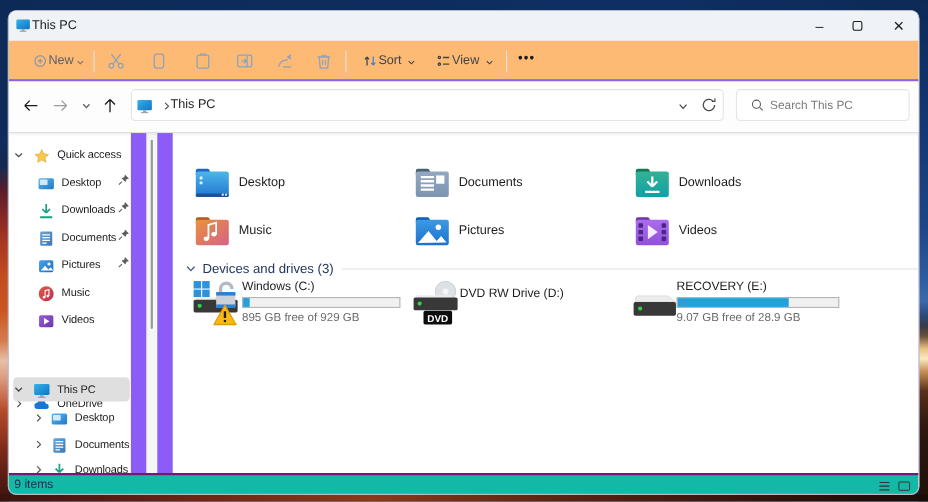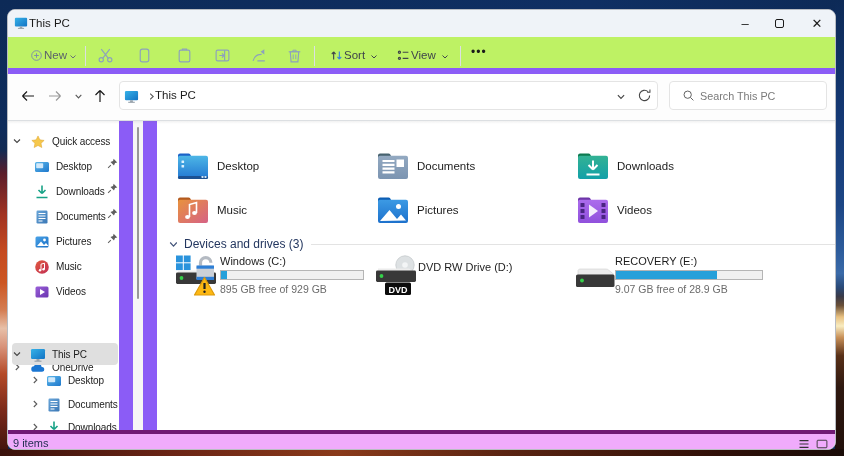--- a/index.html
+++ b/index.html
@@ -11,24 +11,24 @@
     background:linear-gradient(180deg,#0d2a57 0%,#0e2c5b 28%,#132a52 33%,#5a1d2a 38%,#a03322 47%,#c44a20 55%,#cc5622 62%,#d47d52 68%,#e8c0a8 72%,#d8937a 76%,#b44a28 82%,#7a2a1a 90%,#3a120c 100%); }
   #wallT { left:0; top:0; width:844px; height:10px; background:linear-gradient(90deg,#0d2a57,#0f2f63 70%,#0d2a57); }
   #wallR { right:0; top:0; width:9px; height:456px;
     background:linear-gradient(180deg,#0d2a57 0%,#143873 25%,#1d4685 45%,#2d5c9c 55%,#3a6aa8 60%,#2a4a78 63%,#3a3a48 65%,#6a5038 67%,#e8c080 69.5%,#f8ecc0 71.5%,#c89058 74%,#583018 78%,#2e1810 85%,#200f0a 100%); }
   #wallB { left:0; bottom:0; width:844px; height:7px;
     background:linear-gradient(90deg,#3a120c,#6a2415 20%,#8a3a1a 40%,#5a2412 60%,#301008 85%,#1a0c08 100%); }
   
   #win { left:7px; top:9px; width:829px; height:441px; background:#ffffff; border-radius:8px;
     border:1px solid #b8bcc2; overflow:hidden; display:flex; flex-direction:column; }
   #titlebar { height:27px; background:#eff3f8; position:relative; flex:none; }
-  #toolbar { height:37px; background:#bef264; border-bottom:6px solid #8b5cf6; position:relative; flex:none; }
+  #toolbar { height:37px; background:#fdba74; border-bottom:2px solid #8b5cf6; position:relative; flex:none; }
   #addr { height:46px; background:#fdfdfd; position:relative; flex:none; }
   #bodyrow { flex:1; display:flex; position:relative; background:#8b5cf6;gap:14px; }
-  #statusbar { height:19px; background:#f0abfc; border-top:4px solid #701a75; position:relative; flex:none; }
+  #statusbar { height:19px; background:#14b8a6; border-top:2px solid #701a75; position:relative; flex:none; }
   .cap { position:absolute; top:0; height:27px; width:44px; display:flex; align-items:center; justify-content:center; color:#1a1a1a; }
   .tbtxt { color:#5b626b; font-size:11.5px; }
   .sep { position:absolute; top:9px; height:20px; width:1px; background:#dcdfe3; }
   .ibox { position:absolute; top:7px; height:29px; background:#fff; border:1px solid #e4e4e4; border-radius:4px; }
   
   #sidebar { width:111px; flex:none; position:relative; background:#fff; }
   .srow { position:absolute; left:4px; width:112px; height:23px; display:flex; align-items:center; font-size:10px; letter-spacing:-0.1px; color:#1b1b1b; }
   .schev { width:10px; text-align:center; color:#454545; font-size:9px; flex:none; }
   .sico { width:16px; height:16px; flex:none; margin-right:6px; }
   .slabel { white-space:nowrap; }

